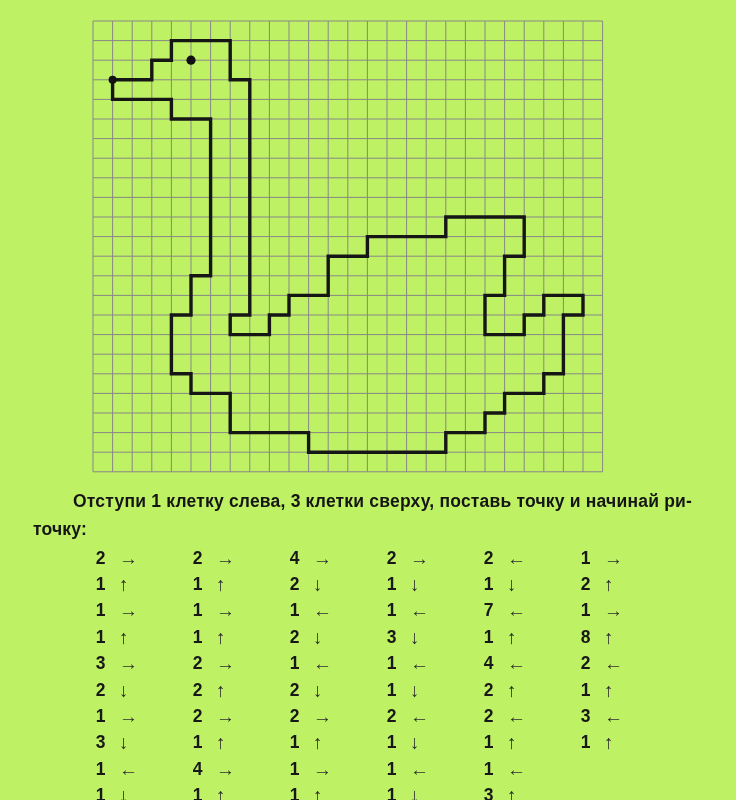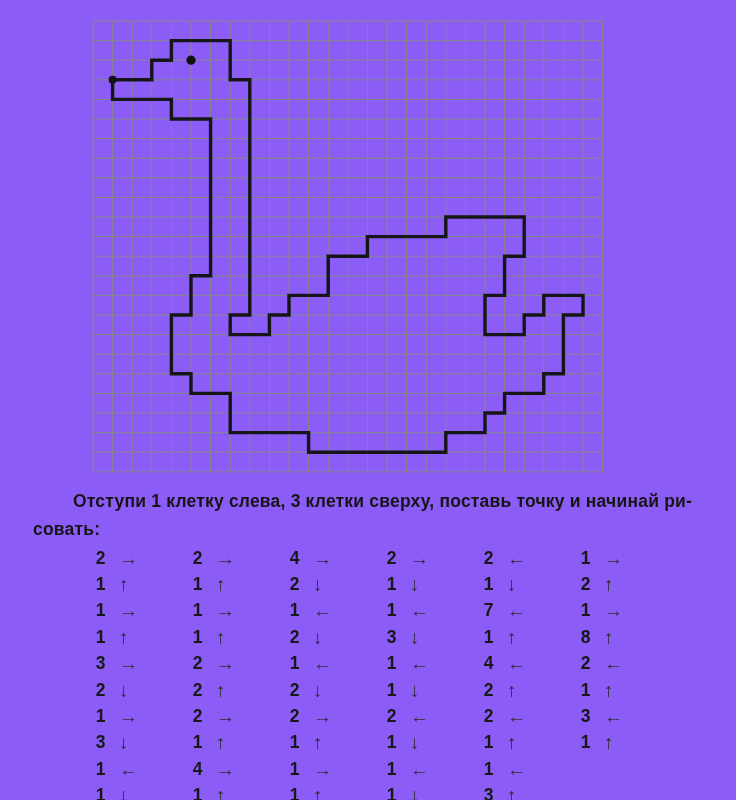--- a/index.html
+++ b/index.html
@@ -1,19 +1,19 @@
 <!DOCTYPE html>
 <html><head>
 <meta charset="utf-8">
 <style>
   html,body{margin:0;padding:0;background:#ffffff;}
   .page{
     position:relative;
     width:736px;height:800px;
-    background:#8b5cf6;
+    background:#bef264;
     font-family:"Liberation Sans", sans-serif;
     color:#1b1b1b;
     overflow:hidden;
   }
   #figure-svg{position:absolute;left:0;top:0;}
   .instruction{
     position:absolute;left:33px;top:487px;
     font-size:17.5px;font-weight:600;line-height:28px;
     letter-spacing:0.2px;white-space:nowrap;color:#151515;
   }
@@ -94,21 +94,21 @@
         <line x1="93" y1="452.20000000000005" x2="602.6" y2="452.20000000000005"></line>
         <line x1="93" y1="471.8" x2="602.6" y2="471.8"></line>
       </g>
       <polygon points="112.6,79.80000000000001 151.8,79.80000000000001 151.8,60.2 171.4,60.2 171.4,40.6 230.20000000000002,40.6 230.20000000000002,79.80000000000001 249.8,79.80000000000001 249.8,315 230.20000000000002,315 230.20000000000002,334.6 269.4,334.6 269.4,315 289,315 289,295.40000000000003 328.20000000000005,295.40000000000003 328.20000000000005,256.20000000000005 367.40000000000003,256.20000000000005 367.40000000000003,236.60000000000002 445.8,236.60000000000002 445.8,217 524.2,217 524.2,256.20000000000005 504.6,256.20000000000005 504.6,295.40000000000003 485,295.40000000000003 485,334.6 524.2,334.6 524.2,315 543.8,315 543.8,295.40000000000003 583,295.40000000000003 583,315 563.4000000000001,315 563.4000000000001,373.8 543.8,373.8 543.8,393.40000000000003 504.6,393.40000000000003 504.6,413 485,413 485,432.6 445.8,432.6 445.8,452.20000000000005 308.6,452.20000000000005 308.6,432.6 230.20000000000002,432.6 230.20000000000002,393.40000000000003 191,393.40000000000003 191,373.8 171.4,373.8 171.4,315 191,315 191,275.8 210.60000000000002,275.8 210.60000000000002,119 171.4,119 171.4,99.4 112.6,99.4" fill="none" stroke="#161616" stroke-width="3.4" stroke-linejoin="miter"></polygon>
       <circle cx="112.6" cy="79.80000000000001" r="4" fill="#111"></circle>
       <circle cx="191" cy="60.2" r="4.6" fill="#111"></circle>
     </svg>
 
   <div class="instruction">
     <div class="l1">Отступи 1 клетку слева, 3 клетки сверху, поставь точку и начинай ри-</div>
-    <div class="l2">совать:</div>
+    <div class="l2">точку:</div>
   </div>
 
   <div class="dictation" id="dictation">
       <div class="dcol">
         <div class="mrow">
           <span class="num">2</span>
           <span class="arr">→</span>
         </div>
         <div class="mrow">
           <span class="num">1</span>

